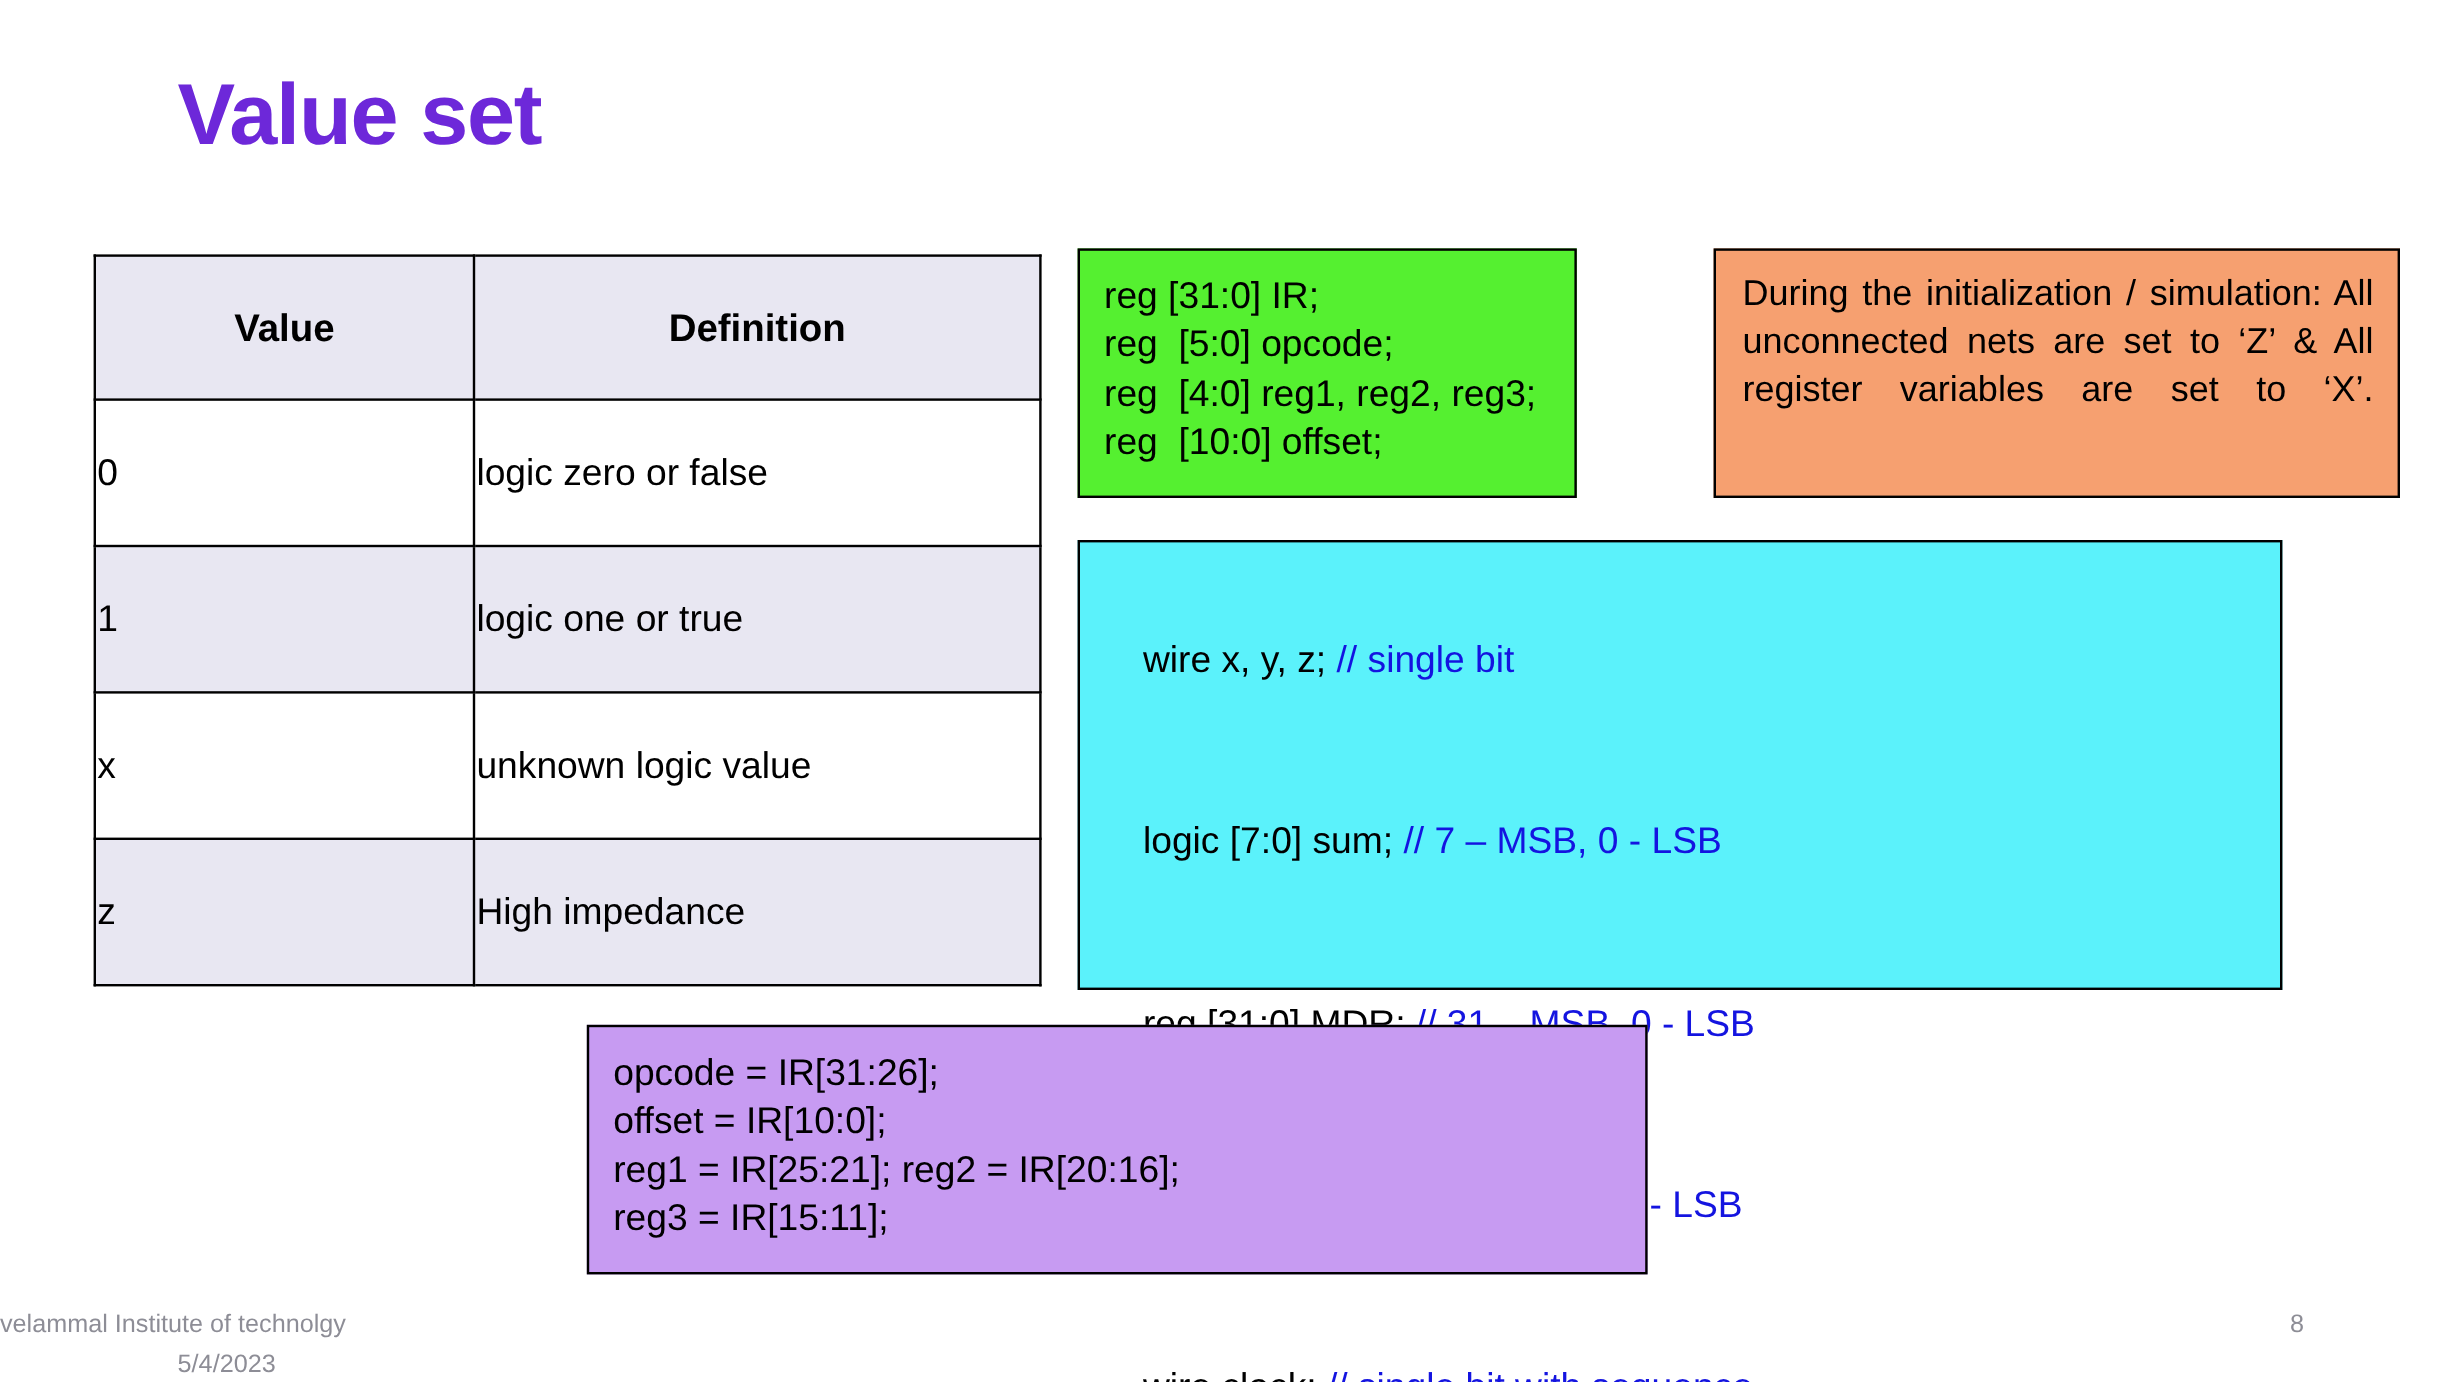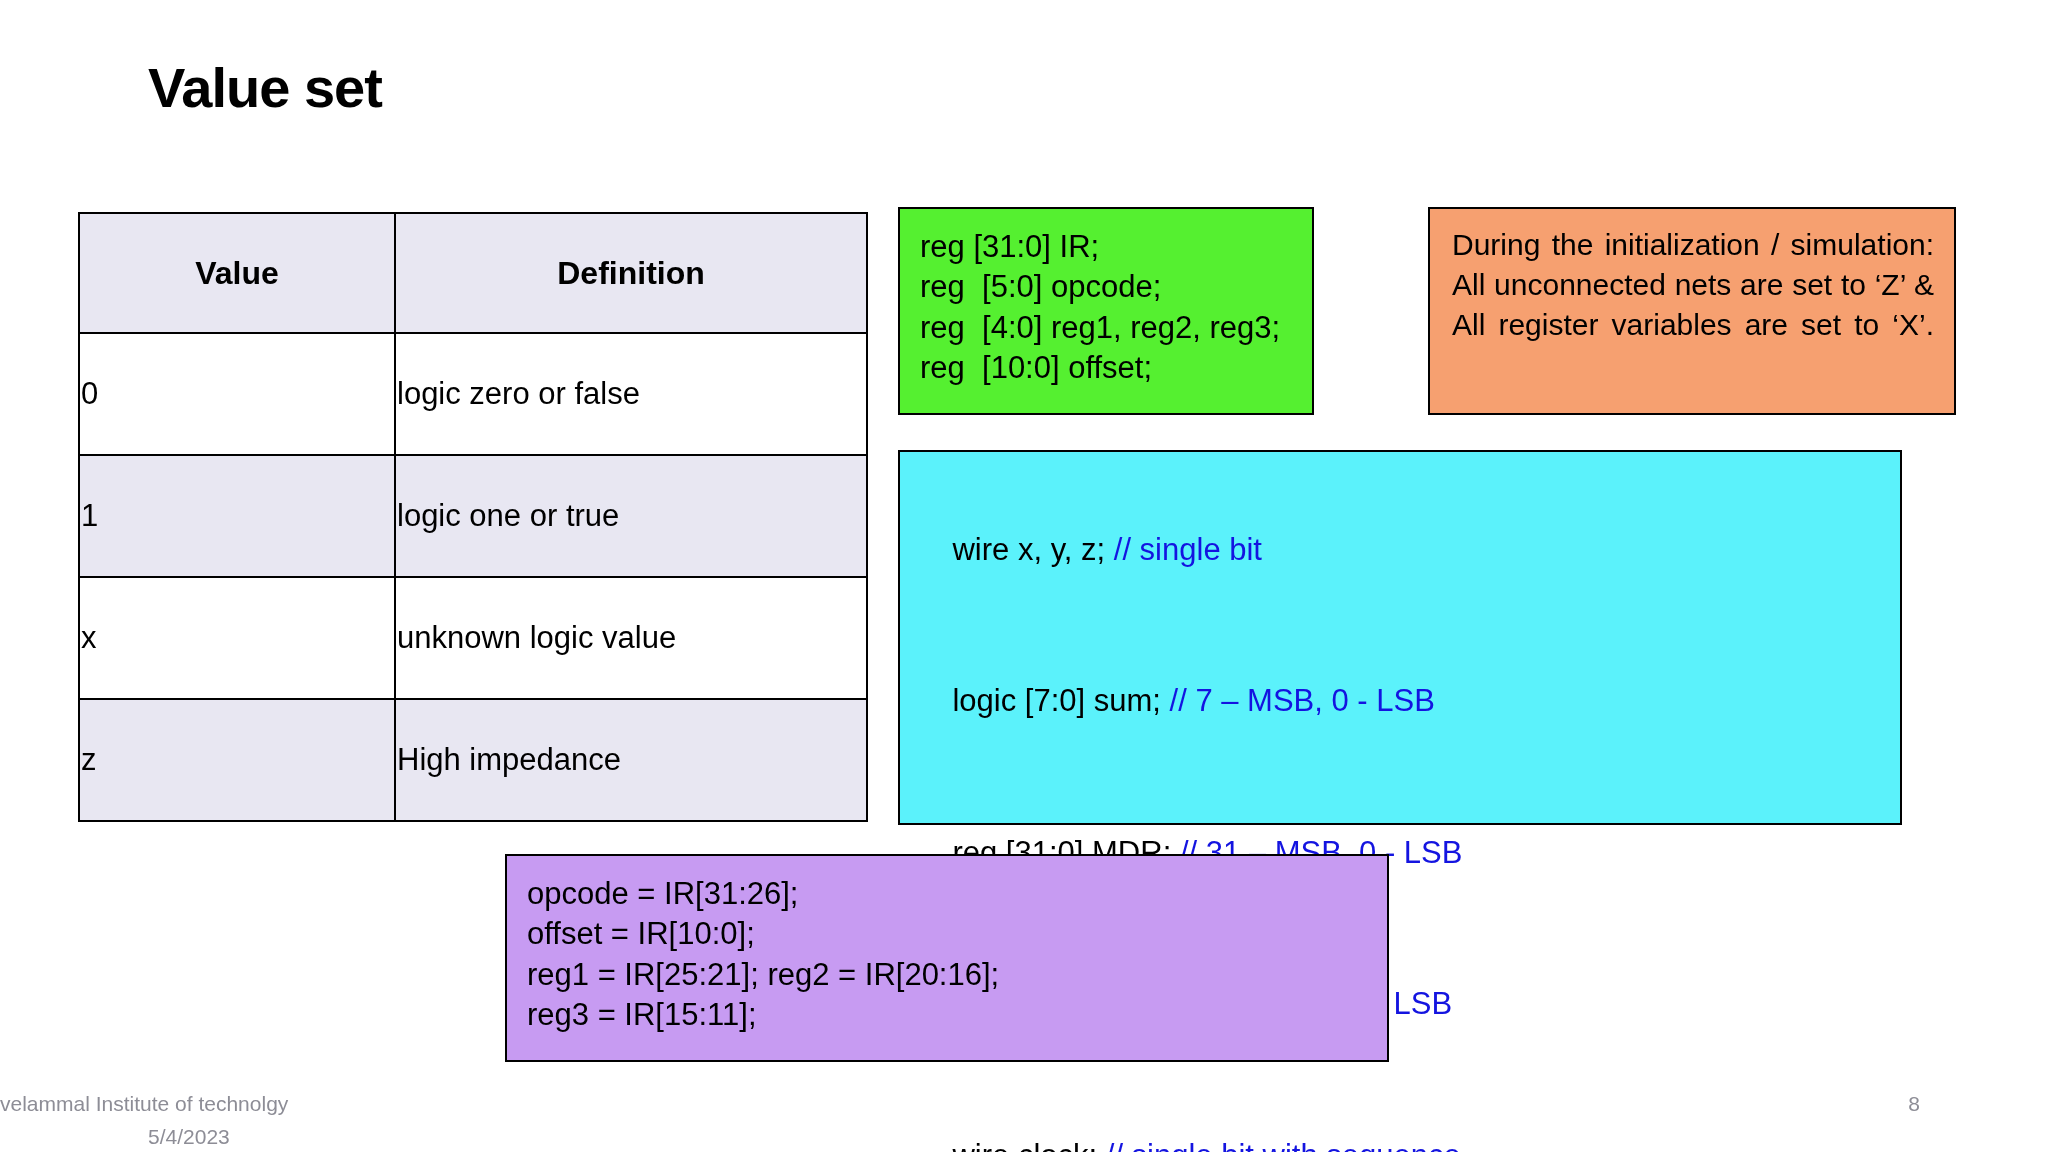--- a/index.html
+++ b/index.html
@@ -14,23 +14,23 @@
     overflow: hidden;
     font-family: "Liberation Sans", sans-serif;
     color: #000000;
   }
 
   
   #slide-title {
     position: absolute;
     left: 148px;
     top: 60px;
-    font-size: 56px;
+    font-size: 72px;
     font-weight: bold;
-    color: #000000;
+    color: #6d28d9;
     letter-spacing: -1px;
     line-height: 1.0;
     white-space: nowrap;
   }
 
   
   #value-table {
     position: absolute;
     left: 78px;
     top: 212px;
@@ -76,21 +76,21 @@
     height: 208px;
     background: #55F030;
     padding: 18px 20px 10px 20px;
     font-size: 31px;
     line-height: 1.30;
   }
 
   #orange-box {
     left: 1428px;
     top: 207px;
-    width: 528px;
+    width: 572px;
     height: 208px;
     background: #F6A070;
     padding: 16px 20px 10px 22px;
     font-size: 30px;
     line-height: 1.33;
     text-align: justify;
     text-align-last: justify;
   }
   #orange-box .line { white-space: normal; }
 
@@ -108,21 +108,20 @@
 
   #purple-box {
     left: 489px;
     top: 854px;
     width: 884px;
     height: 208px;
     background: #C79BF2;
     padding: 18px 20px 10px 20px;
     font-size: 31px;
     line-height: 1.30;
-    margin-left: 16px;
   }
 
   
   .footer-item {
     position: absolute;
     top: 1092px;
     font-size: 21px;
     color: #8D8D96;
   }
   #footer-date  { left: 148px; margin-top: 33px; }

